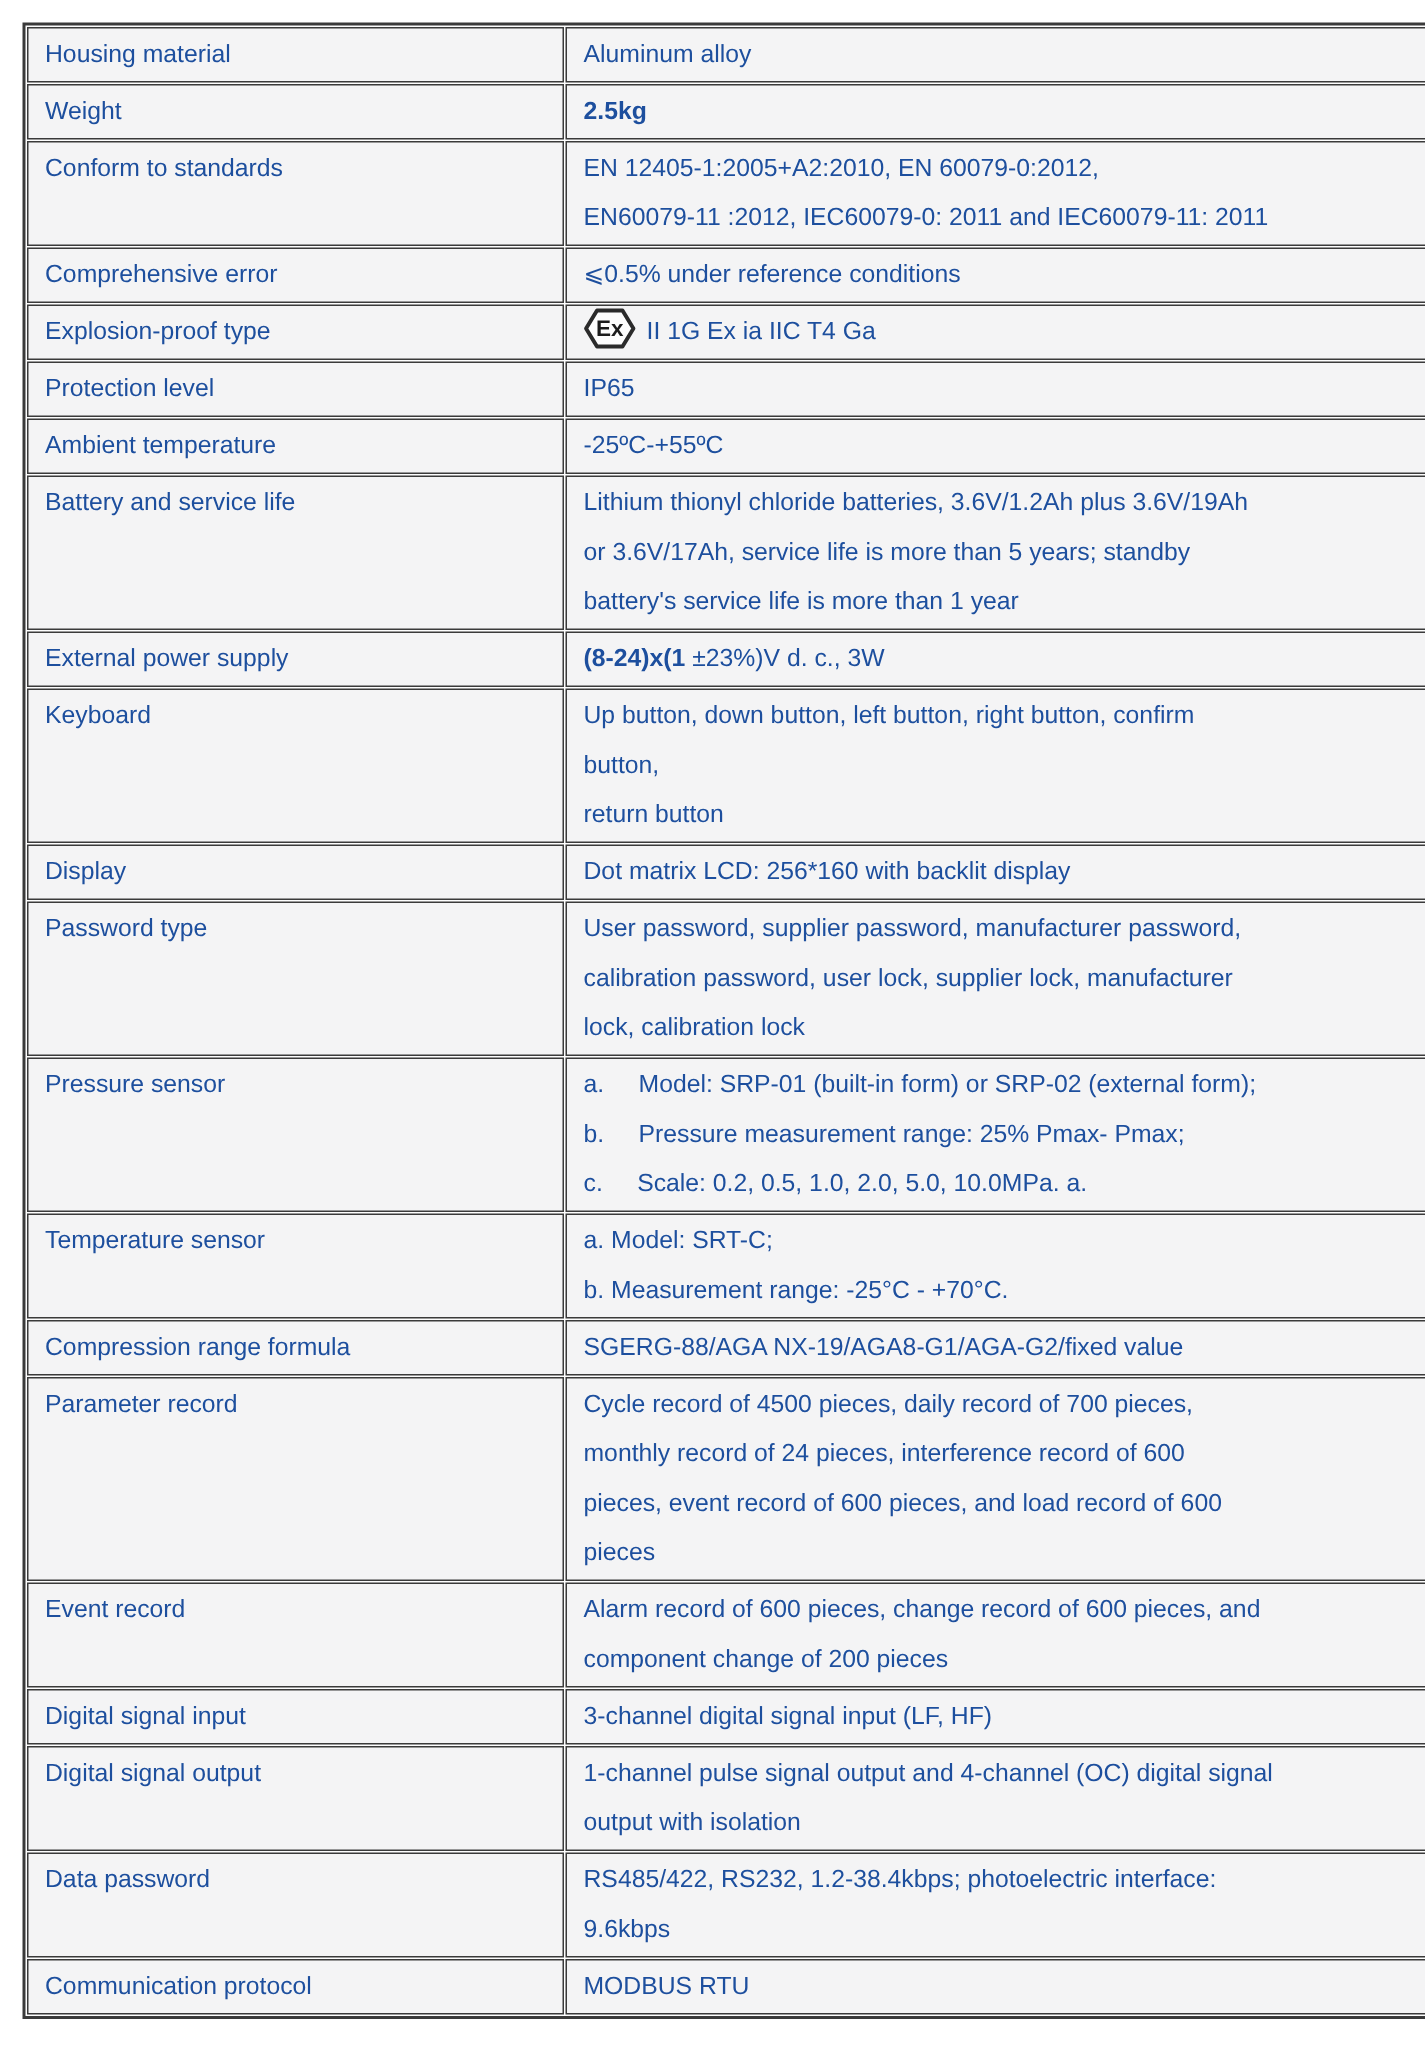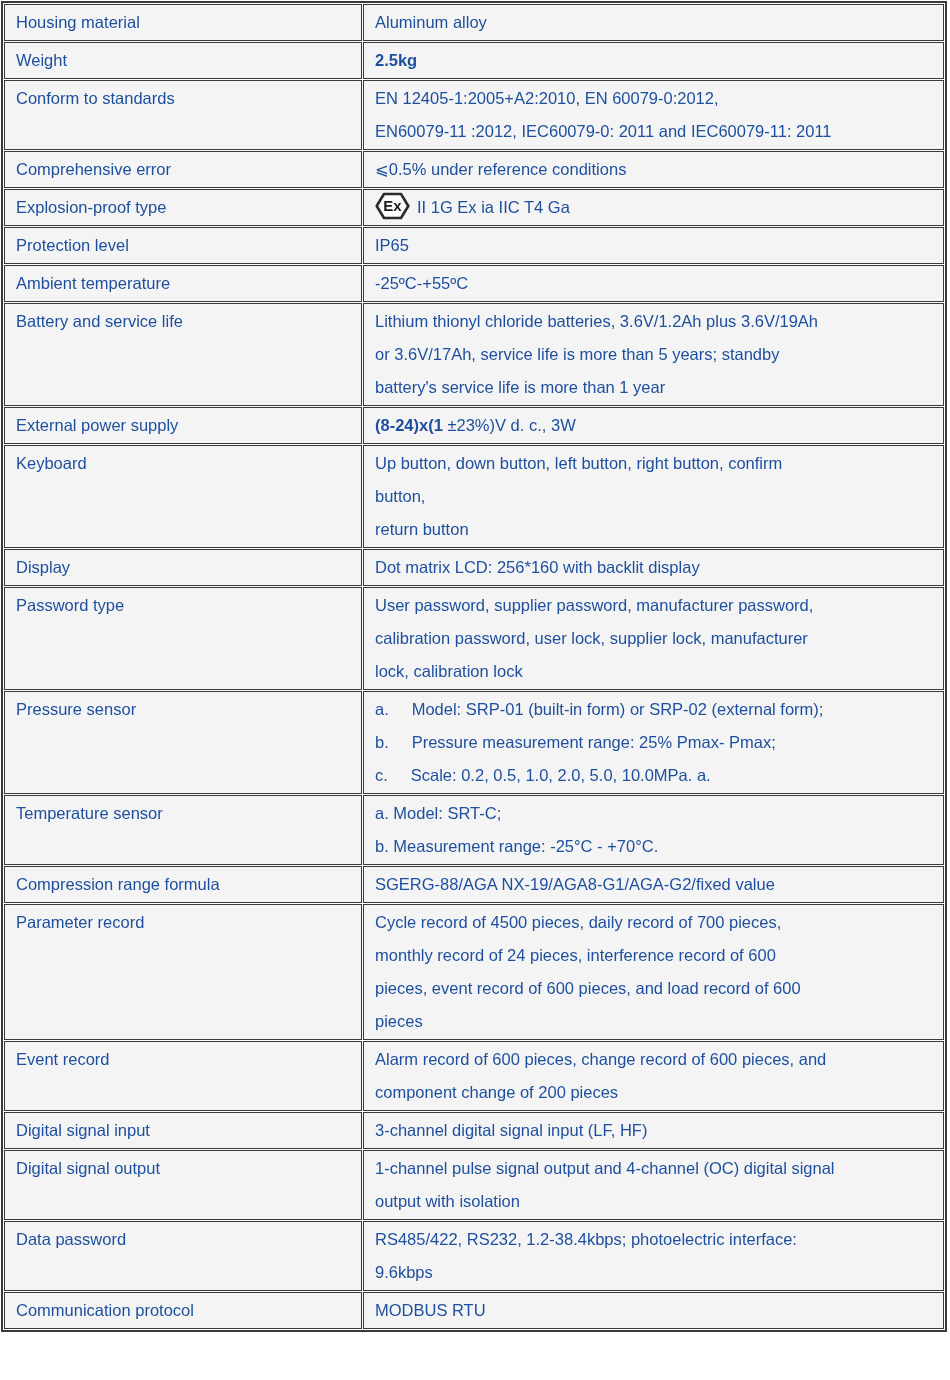--- a/index.html
+++ b/index.html
@@ -6,21 +6,21 @@
     margin: 0;
     padding: 0;
     background: #ffffff;
     font-family: "Liberation Sans", sans-serif;
   }
   .page {
     width: 950px;
     height: 1380px;
     background: #ffffff;
     box-sizing: border-box;
-    padding: 1px;
+    padding: 15px;
   }
   table.spec {
     border-collapse: separate;
     border-spacing: 1px;
     background: #fdfdfd;
     border: 2.5px solid #3a3a3a;
     width: 946px;
     table-layout: fixed;
   }
   td {

